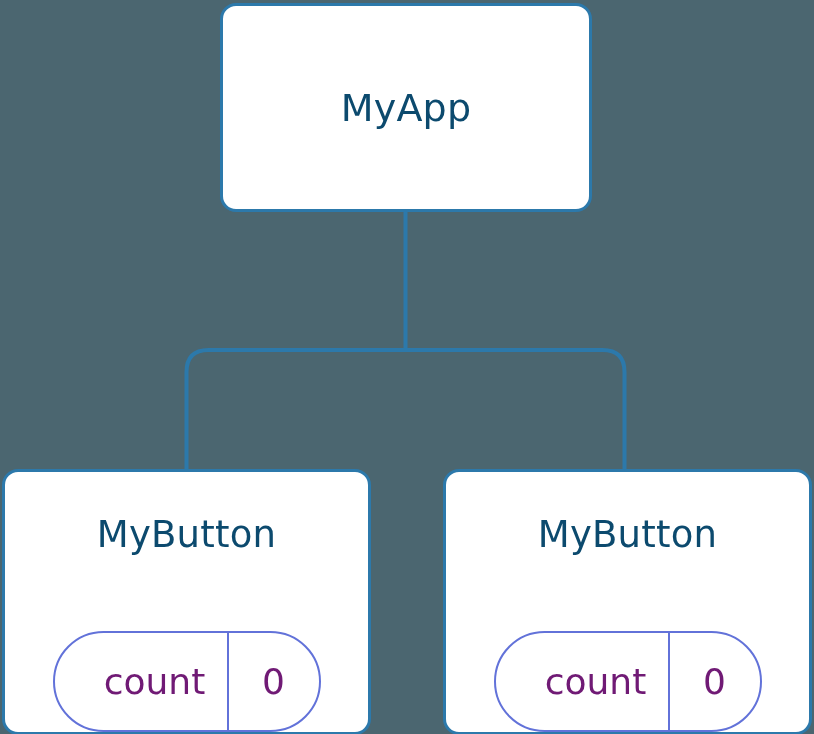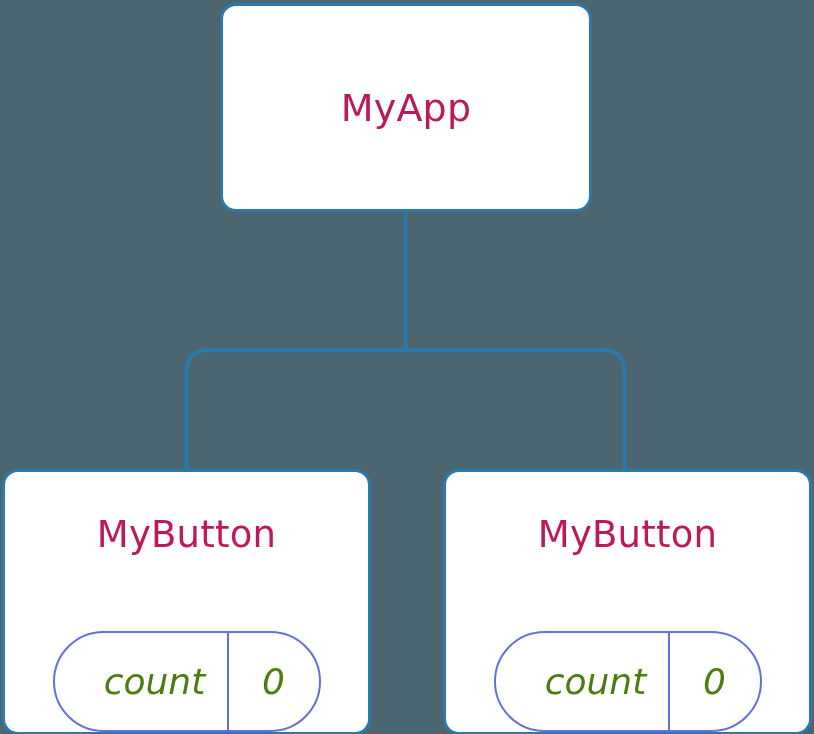--- a/index.html
+++ b/index.html
@@ -42,21 +42,21 @@
     background: #ffffff;
     border: 3px solid #2c79ab;
     border-radius: 16px;
     display: flex;
     flex-direction: column;
     align-items: center;
     justify-content: space-between;
   }
 
   .node-title {
-    color: #be185d;
+    color: #0c4a6e;
     font-size: 38px;
     line-height: 1;
     letter-spacing: 0.2px;
     white-space: nowrap;
   }
 
   
   #node-myapp {
     left: 220px;
     top: 3px;
@@ -88,26 +88,25 @@
     border: 2px solid #6272d9;
     border-radius: 999px;
     background: #ffffff;
     overflow: hidden;
   }
   .pill-key,
   .pill-val {
     display: flex;
     align-items: center;
     justify-content: center;
-    color: #4d7c0f;
+    color: #701a75;
     font-size: 36px;
     line-height: 1;
     white-space: nowrap;
     box-sizing: border-box;
-    font-style: italic;
   }
   .pill-key {
     width: 172px;
     padding-left: 28px;
   }
   .pill-val {
     width: 92px;
     border-left: 2px solid #6272d9;
   }
 </style>

